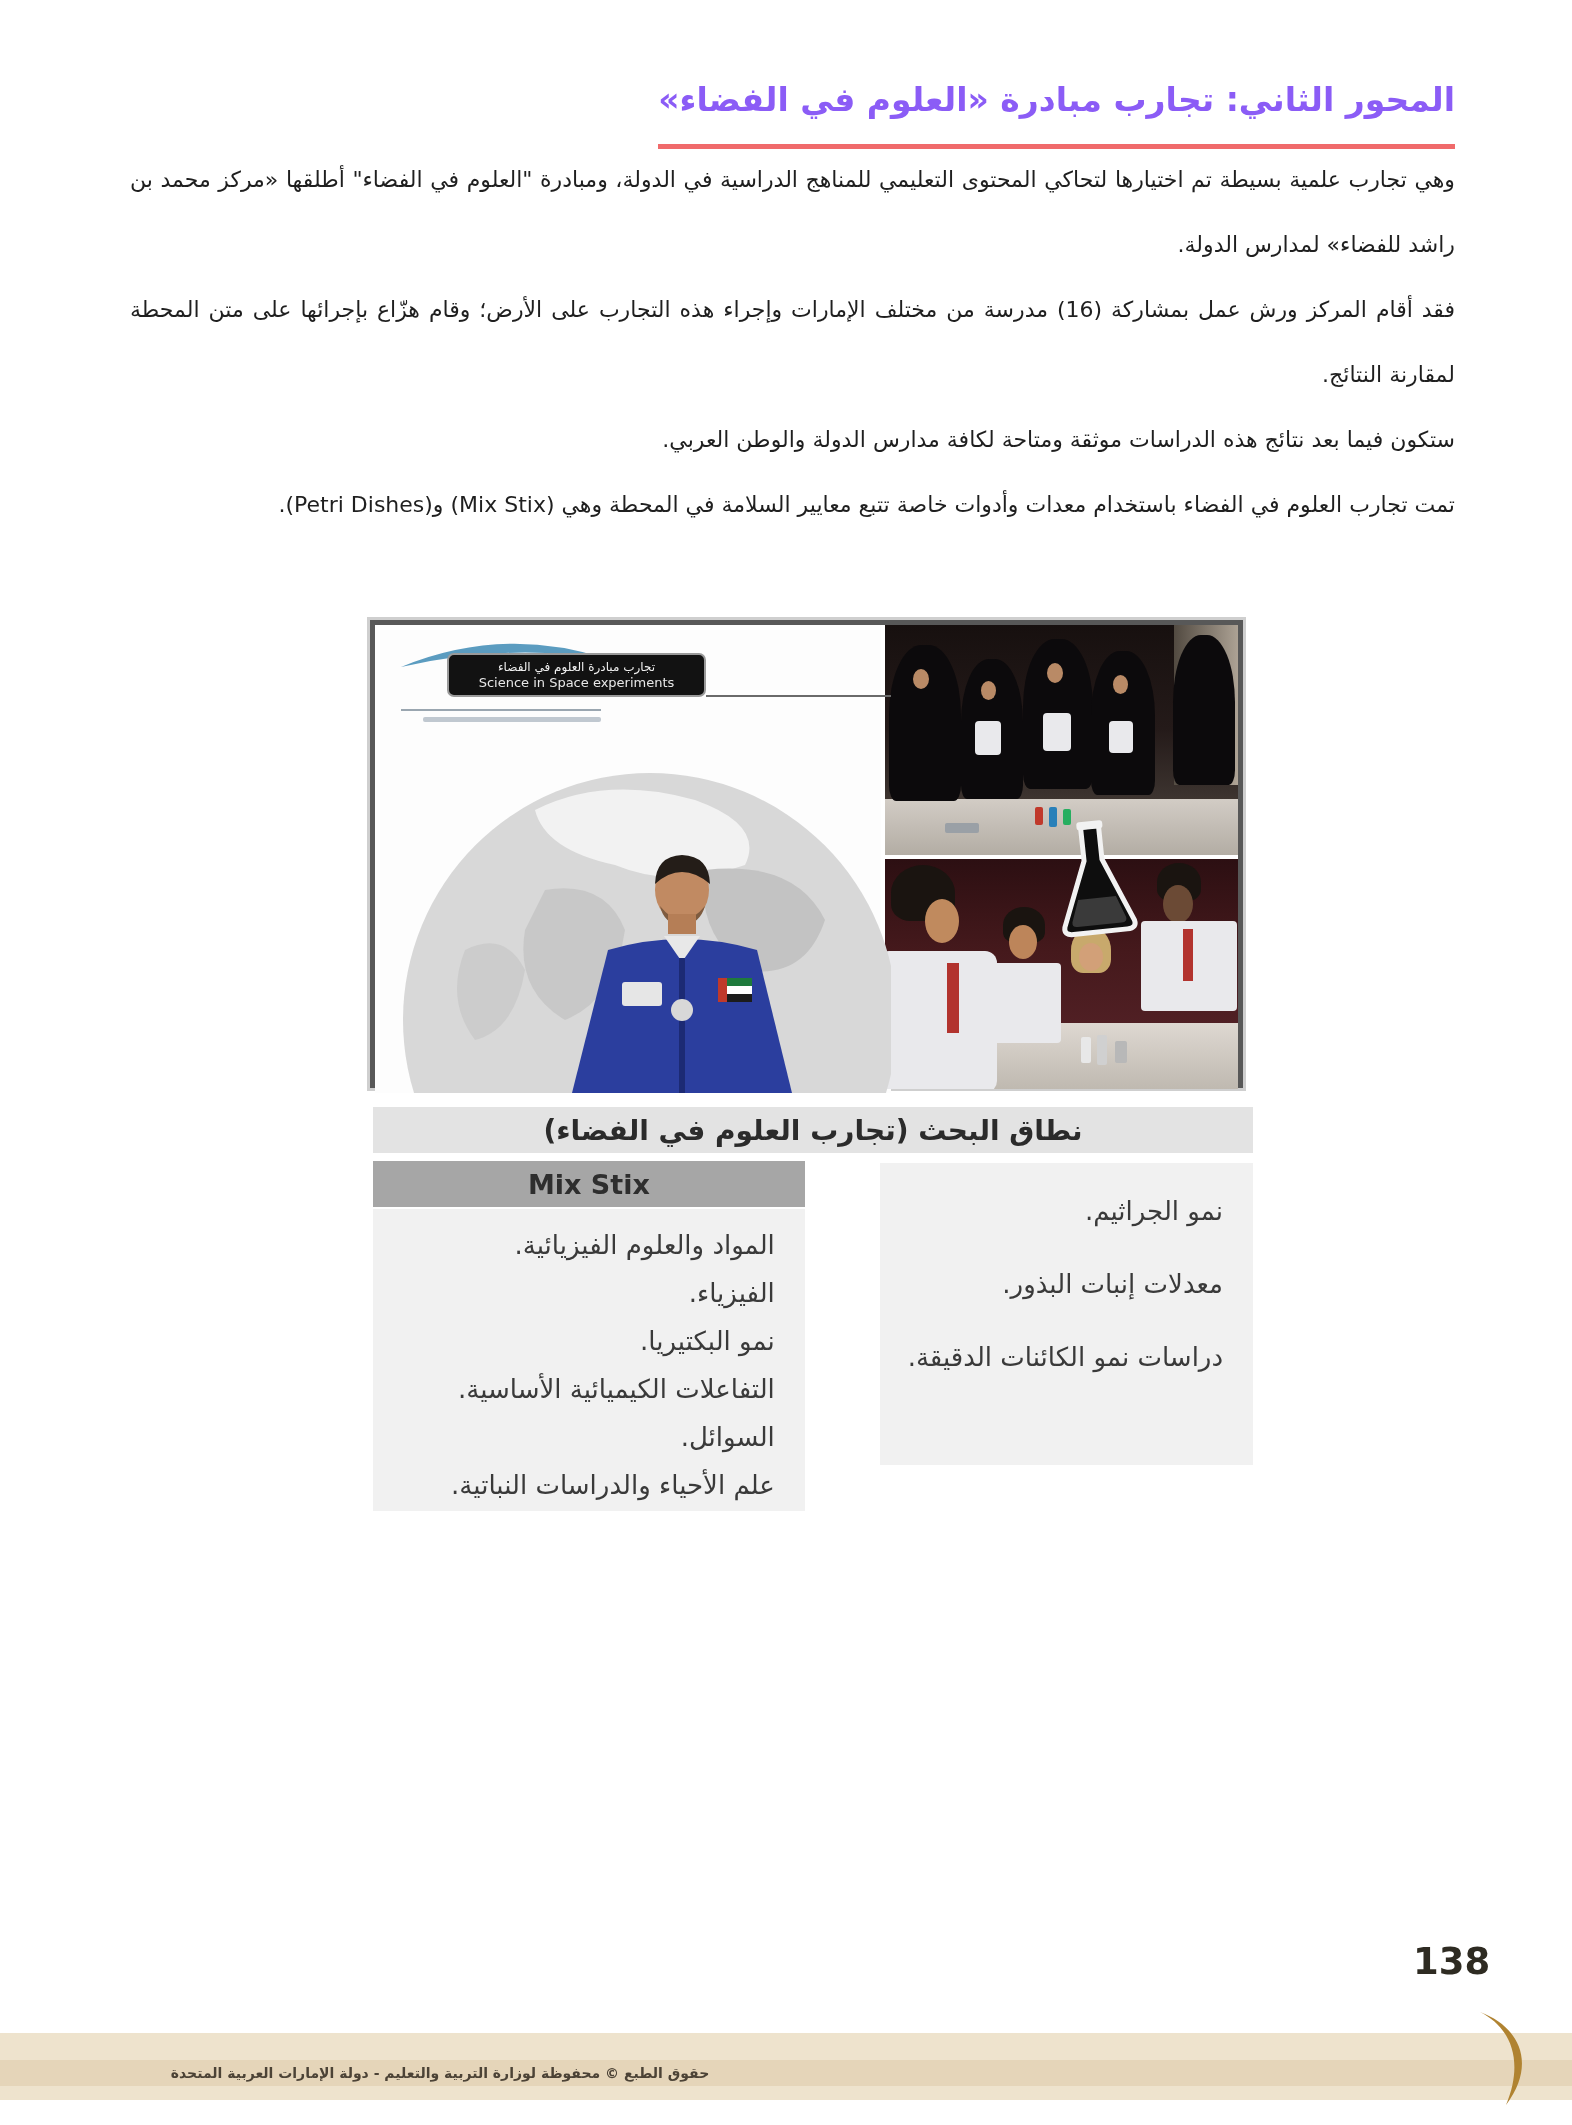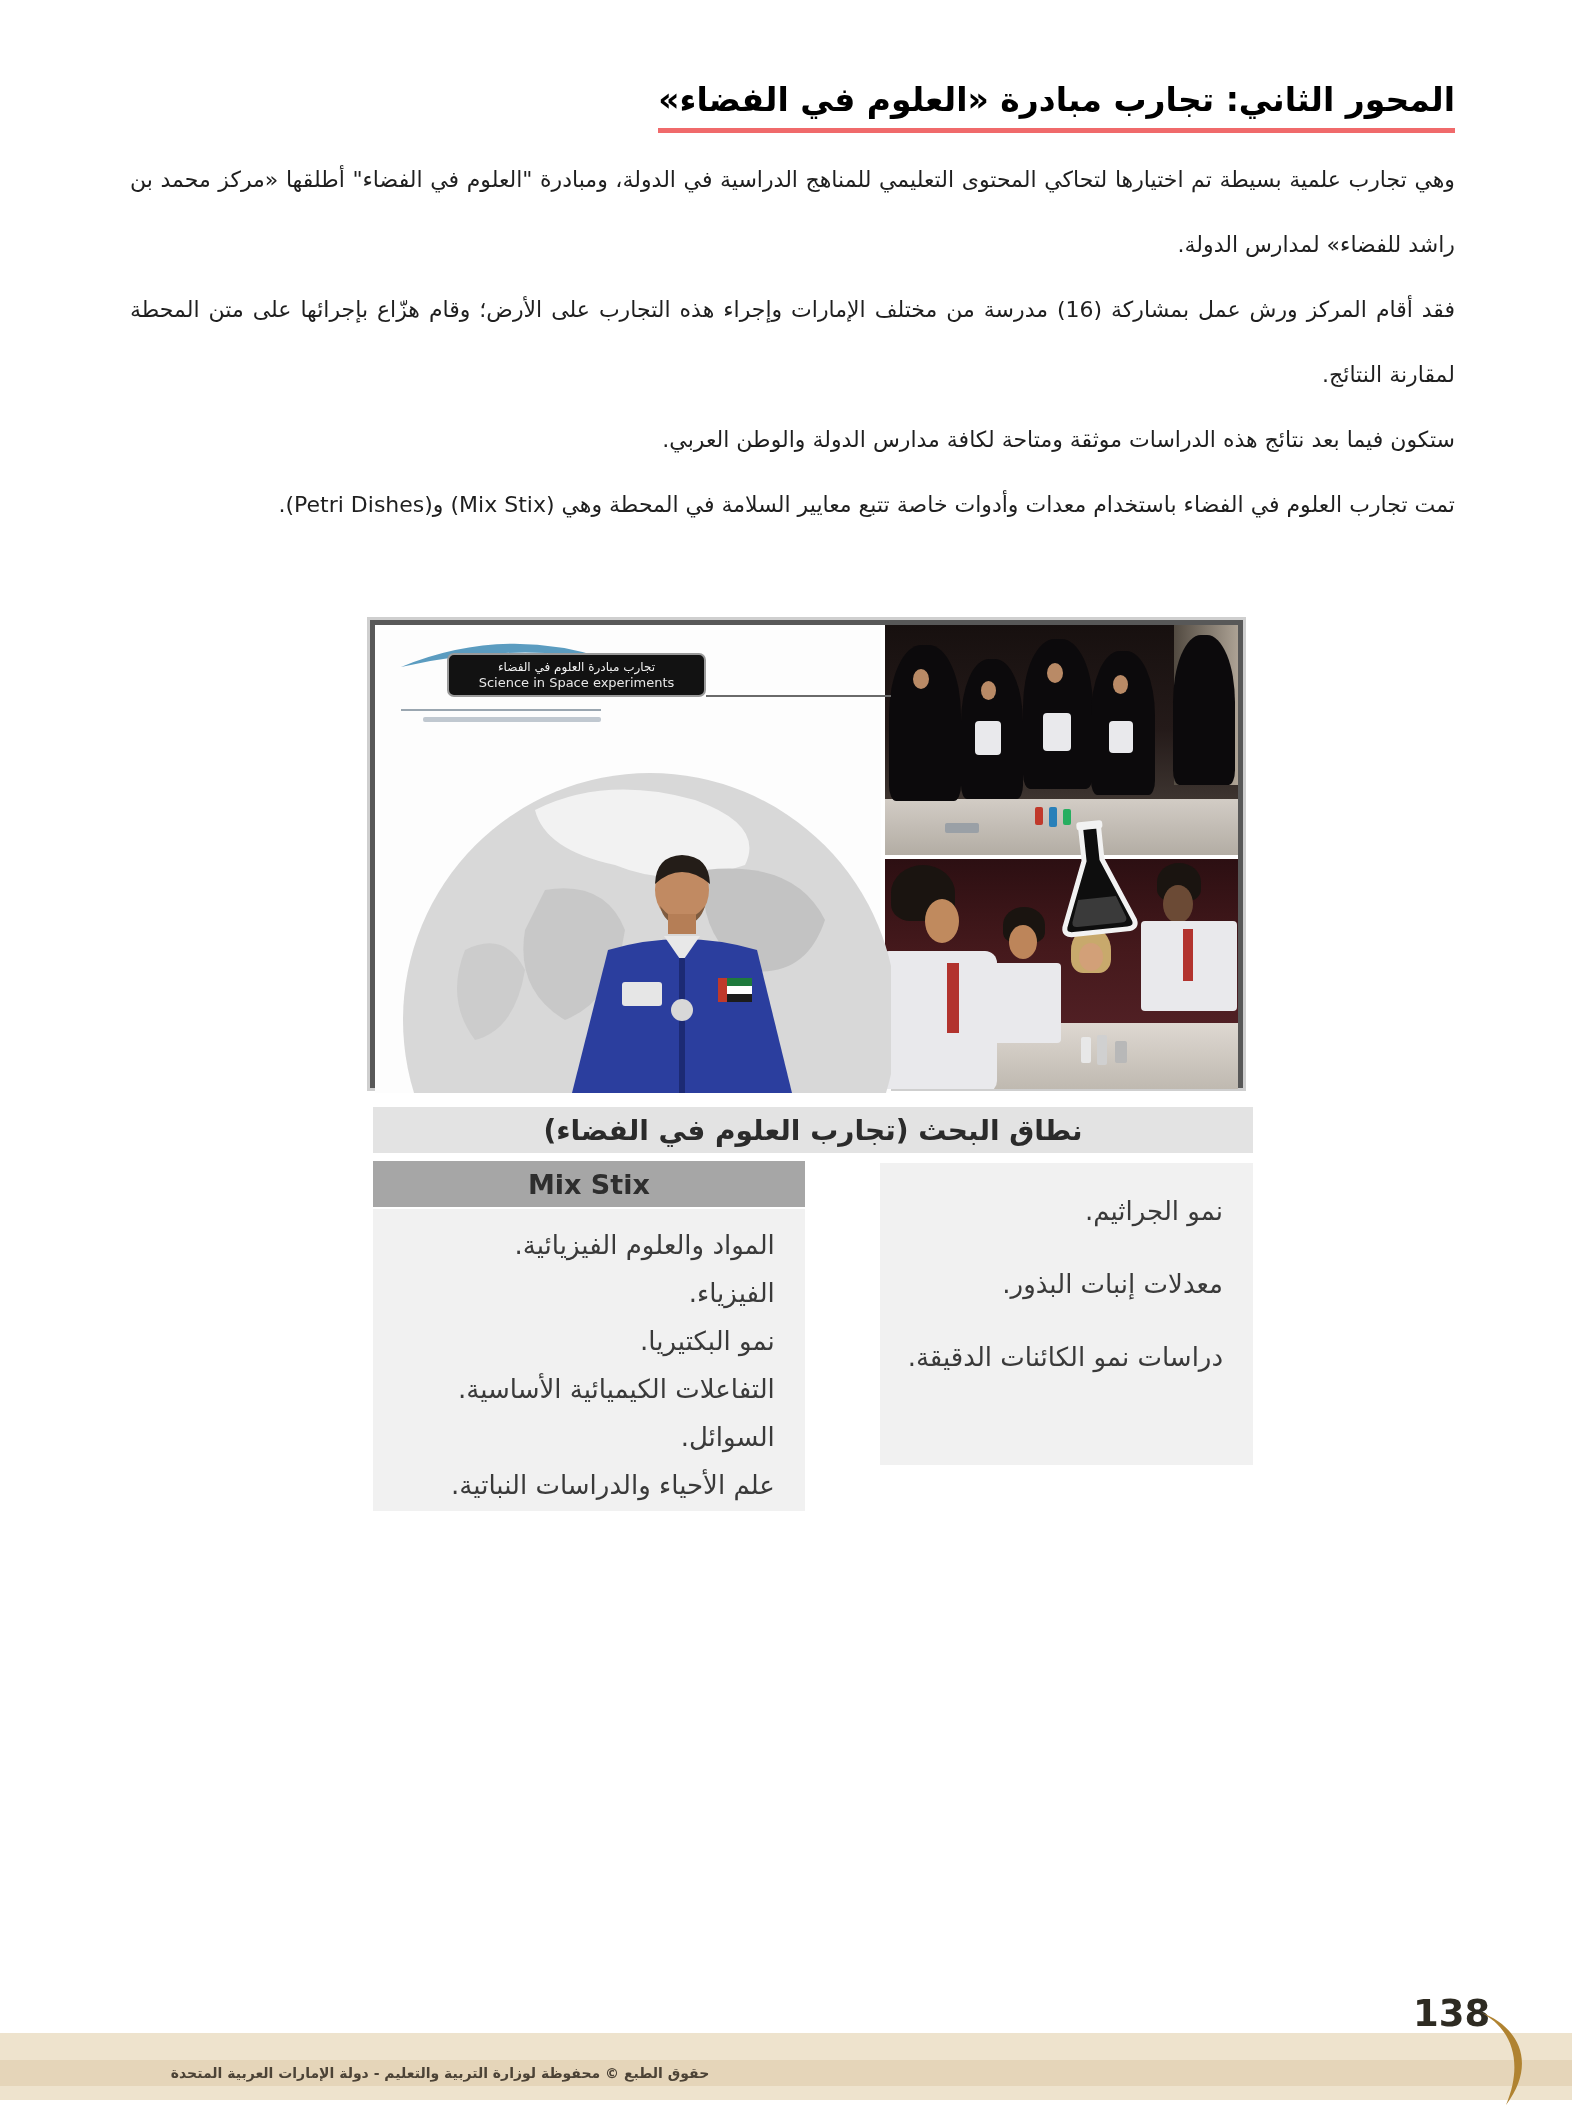--- a/index.html
+++ b/index.html
@@ -2,22 +2,22 @@
 <html lang="ar"><head>
 <meta charset="utf-8">
 <style>
   * { margin:0; padding:0; box-sizing:border-box; }
   html,body { background:#ffffff; }
   body { font-family:"DejaVu Sans","Liberation Sans",sans-serif; }
   .page { position:relative; width:1572px; height:2125px; background:#ffffff; overflow:hidden; }
 
   
   .title-wrap { position:absolute; top:80px; right:117px; direction:rtl; text-align:right; }
-  .page-title { display:inline-block; font-size:33px; font-weight:bold; color:#000000;
-                padding-bottom:9px; border-bottom:5px solid #f06a6b; }
+  .page-title { display:inline-block; font-size:33px; font-weight:bold; color:#8b5cf6;
+                padding-bottom:25px; border-bottom:5px solid #f06a6b; }
 
   
   .body-text { position:absolute; top:147px; left:130px; width:1325px; direction:rtl;
                text-align:justify; color:#1f1f1f; font-size:22px; line-height:65px; }
   .body-text p { margin:0; }
 
   
   .figure { position:absolute; left:370px; top:620px; width:873px; height:468px;
             background:#fff; border:5px solid #585858; outline:3px solid #cfcfcf; }
   .fig-left { position:absolute; left:0; top:0; width:516px; height:468px; background:#fdfdfd; overflow:hidden; }
@@ -64,21 +64,21 @@
               padding:12px 30px 0 10px; margin-top:2px; }
   .col-left .col-body div { line-height:48px; }
   .col-right .col-body div { line-height:73px;text-align:right; }
 
   
   .fband1 { position:absolute; left:0; top:2033px; width:1572px; height:27px; background:#eee3cd; }
   .fband2 { position:absolute; left:0; top:2060px; width:1572px; height:26px; background:#e5d5b9; }
   .fband3 { position:absolute; left:0; top:2086px; width:1572px; height:14px; background:#eee3cd; }
   .copyright { position:absolute; left:170px; top:2061px; width:540px; height:24px; line-height:24px;
                font-size:14px; font-weight:bold; color:#4c4336; direction:rtl; text-align:center; }
-  .page-num { position:absolute; left:1413px; top:1992px; font-size:37px; font-weight:bold; color:#2e2b22; }
+  .page-num { position:absolute; left:1413px; top:1940px; font-size:37px; font-weight:bold; color:#2e2b22; }
   .crescent { position:absolute; left:1452px; top:2010px; width:92px; height:97px; }
 </style>
 </head>
 <body>
 
 <div class="page">
 
   <div class="title-wrap">
     <span class="page-title">المحور الثاني: تجارب مبادرة «العلوم في الفضاء»</span>
   </div>

